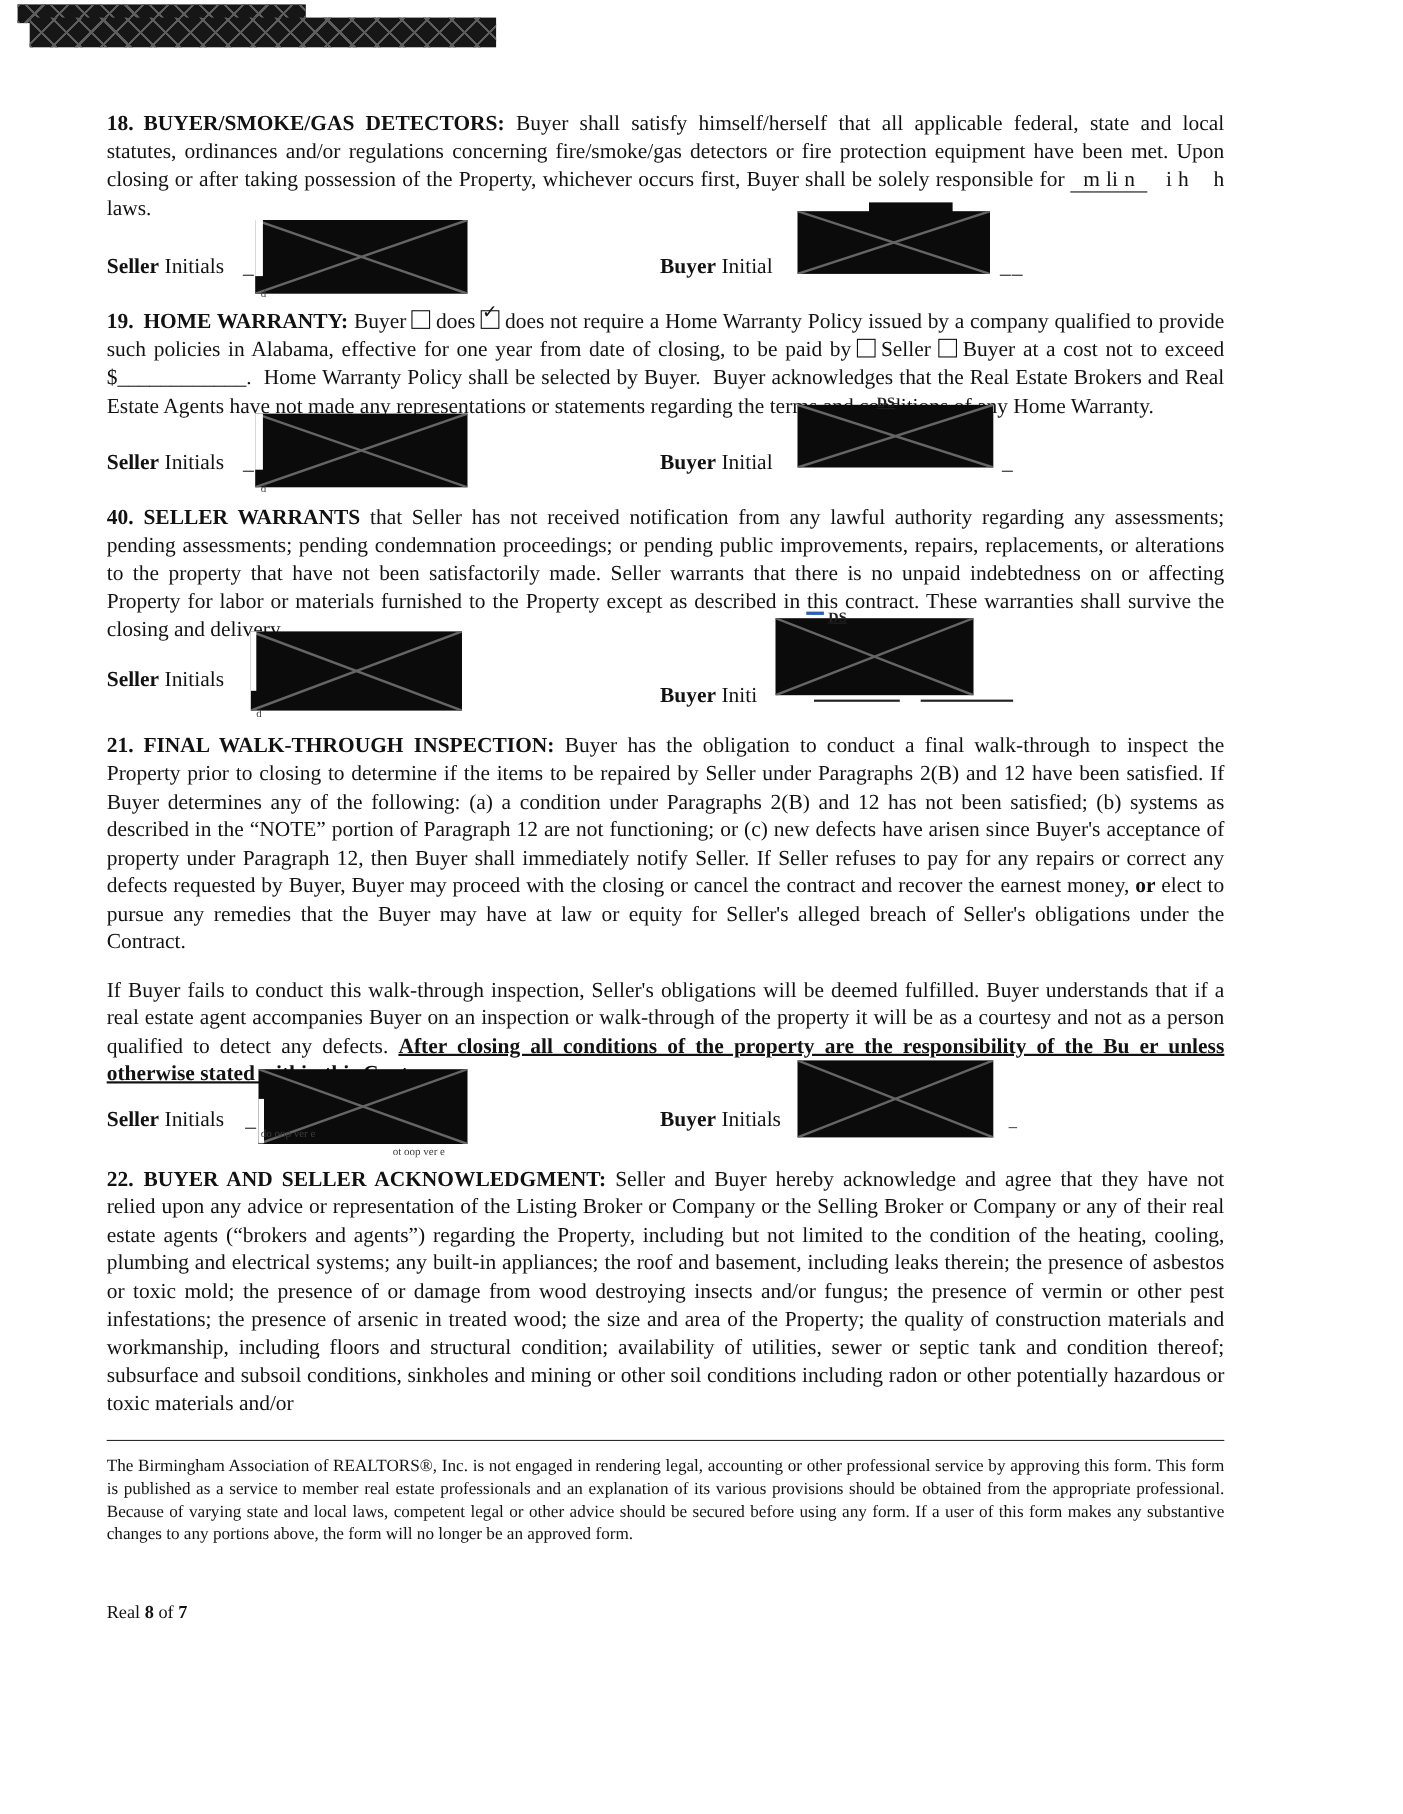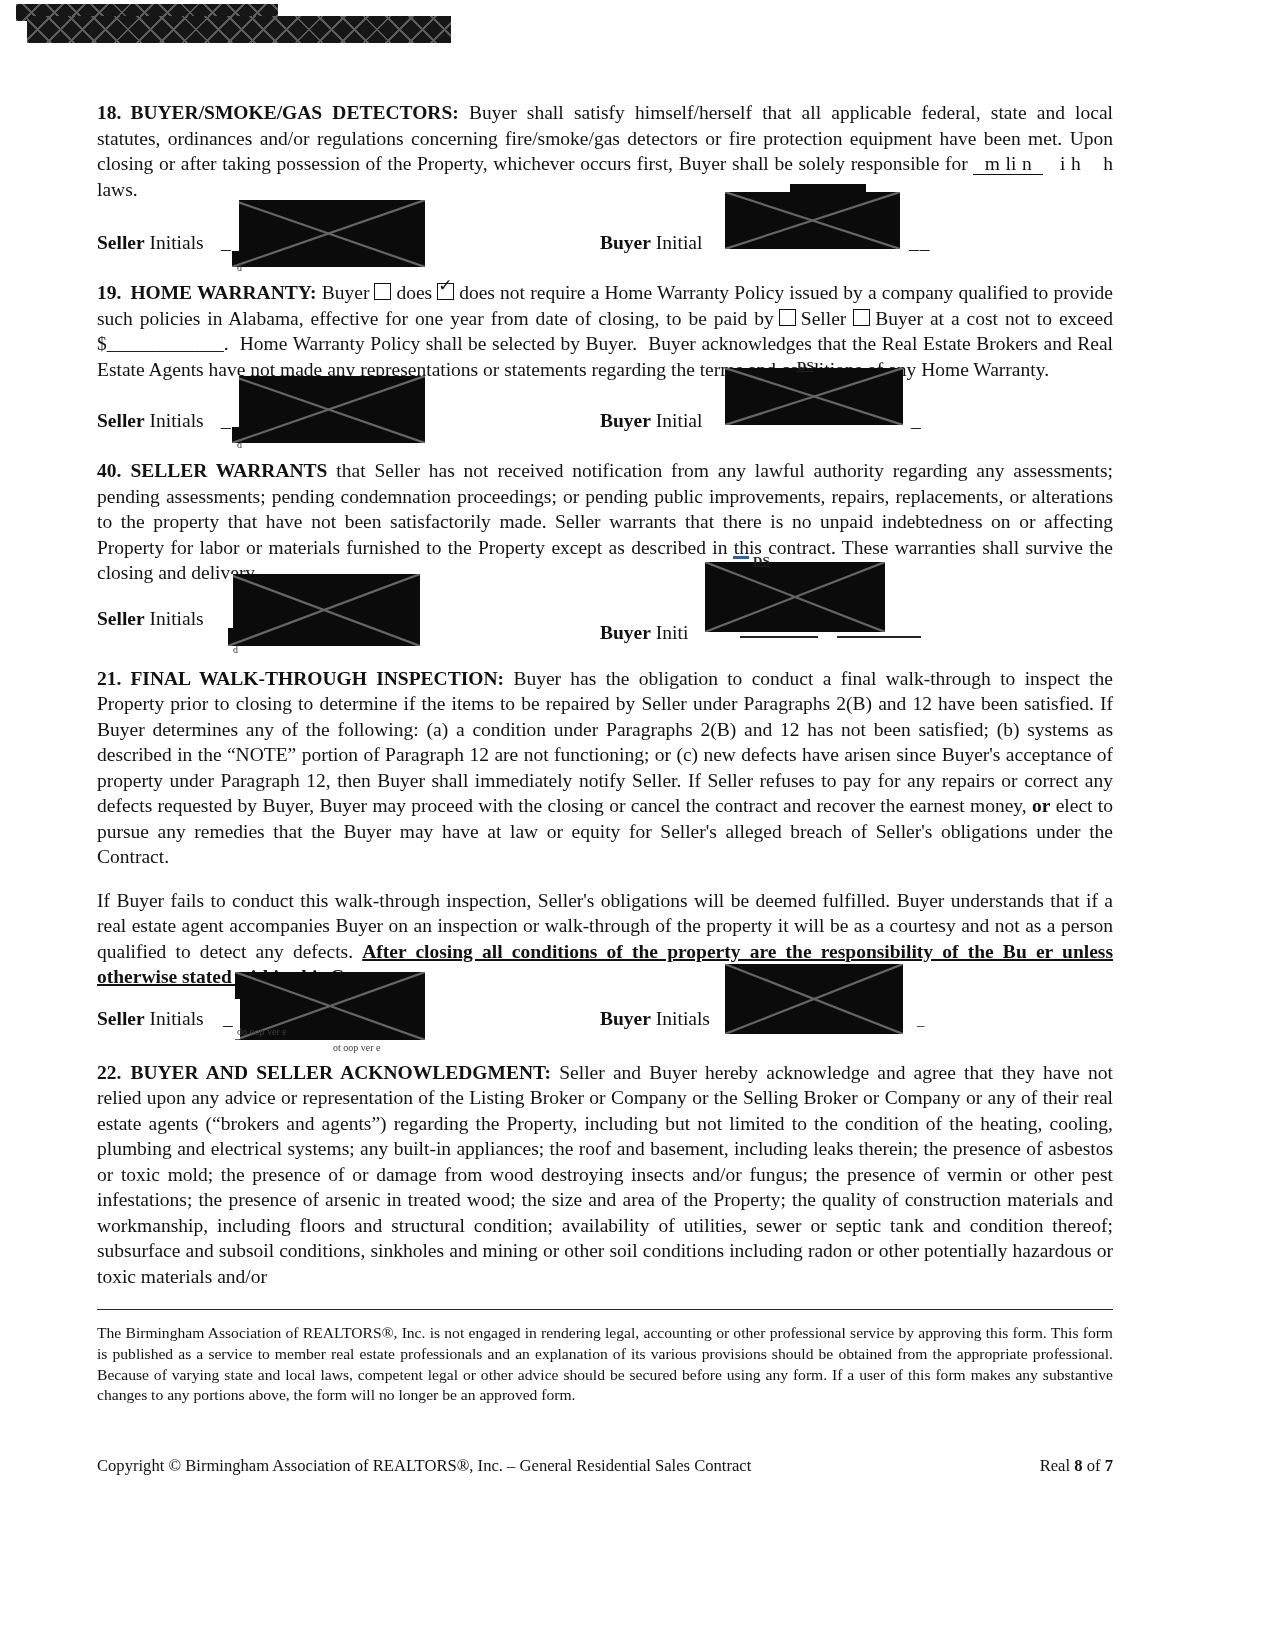--- a/index.html
+++ b/index.html
@@ -159,30 +159,29 @@
       </div>
       <span class="rlabel" style="left:503px;top:18px;"><b>Buyer</b> <span>Initials</span></span>
       <div class="box" style="left:628px;top:-26px;width:178px;height:70px;">
         <svg>
             <line x1="0" y1="0" x2="100%" y2="100%"></line>
             <line x1="0" y1="100%" x2="100%" y2="0"></line>
           </svg>
       </div>
       <span class="uscore" style="left:820px;top:22px;font-size:15px;">_</span>
       <span class="sub" style="left:140px;top:36px;">do oop ver e</span>
-      <span class="sub" style="left:236px;top:52px;">ot oop ver e</span>
+      <span class="sub" style="left:260px;top:52px;">ot oop ver e</span>
     </div>
 
     <p class="para">
       <span class="pnum">22.</span><span class="ptitle">BUYER AND SELLER ACKNOWLEDGMENT:</span>
       <span>Seller and Buyer hereby acknowledge and agree that they have not relied upon any advice or representation of the Listing Broker or Company or the Selling Broker or Company or any of their real estate agents (“brokers and agents”) regarding the Property, including but not limited to the condition of the heating, cooling, plumbing and electrical systems; any built-in appliances; the roof and basement, including leaks therein; the presence of asbestos or toxic mold; the presence of or damage from wood destroying insects and/or fungus; the presence of vermin or other pest infestations; the presence of arsenic in treated wood; the size and area of the Property; the quality of construction materials and workmanship, including floors and structural condition; availability of utilities, sewer or septic tank and condition thereof; subsurface and subsoil conditions, sinkholes and mining or other soil conditions including radon or other potentially hazardous or toxic materials and/or</span>
     </p>
 
     <hr class="rule">
     <p class="smalltxt">The Birmingham Association of REALTORS®, Inc. is not engaged in rendering legal, accounting or other professional service by approving this form. This form is published as a service to member real estate professionals and an explanation of its various provisions should be obtained from the appropriate professional. Because of varying state and local laws, competent legal or other advice should be secured before using any form. If a user of this form makes any substantive changes to any portions above, the form will no longer be an approved form.</p>
 
     <div class="copy">
-      <span>Copyright © Birmingham Association of REALTORS®, Inc. – General Residential Sales Contract</span>
       <span><span>Real</span> <b>8</b> <span>of</span> <b>7</b></span>
     </div>
 
   </div>
 </div>
 
 </body></html>

